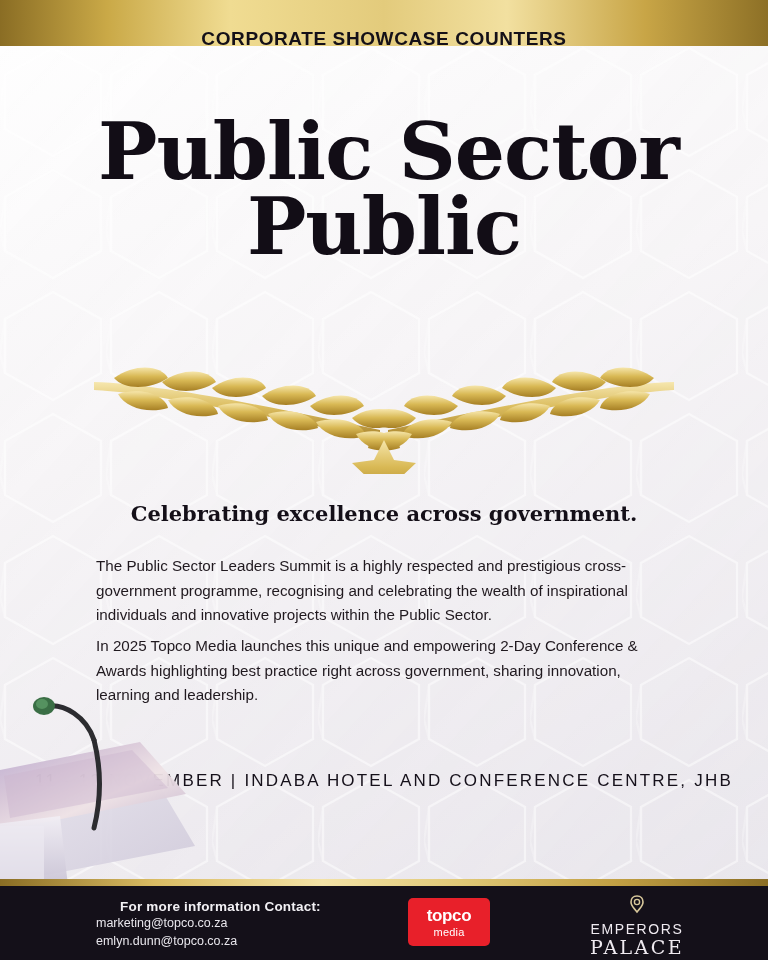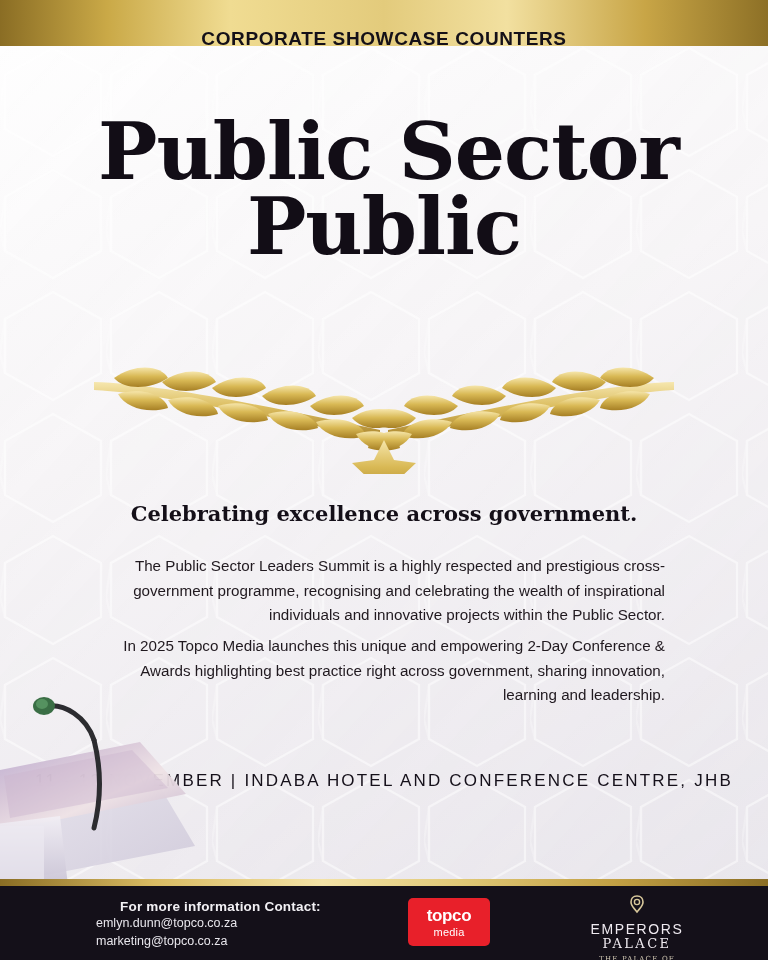--- a/index.html
+++ b/index.html
@@ -101,23 +101,23 @@
     width: 768px;
     text-align: center;
     font-family: "DejaVu Serif", "Liberation Serif", serif;
     font-weight: bold;
     font-size: 21px;
     color: #140f18;
   }
 
   .para {
     position: absolute;
-    left: 89px;
+    left: 96px;
     width: 576px;
-    text-align: right;
+    text-align: left;
     font-size: 15.2px;
     line-height: 1.62;
     color: #20191f;
   }
   .para1 { top: 508px; }
   .para2 { top: 588px; }
 
   .event-info {
     position: absolute;
     top: 722px;
@@ -206,21 +206,21 @@
     color: #efeaf0;
   }
   .emperors-name {
     font-family: Liberation Sans, sans-serif;
     font-size: 14px;
     letter-spacing: 1.6px;
     line-height: 1.1;
   }
   .emperors-sub {
     font-family: "DejaVu Serif", "Liberation Serif", serif;
-    font-size: 13px;
+    font-size: 19px;
     letter-spacing: 2.4px;
     line-height: 1.15;
   }
   .emperors-tag {
     font-family: "DejaVu Serif", "Liberation Serif", serif;
     font-size: 7px;
     letter-spacing: 1.2px;
     margin-top: 3px;
     color: #cfc6b2;
   }
@@ -341,22 +341,22 @@
     <path d="M104 64 C96 40 74 28 58 30" fill="none" stroke="#2c2c30" stroke-width="5" stroke-linecap="round"></path>
     <path d="M104 64 C110 88 112 120 104 152" fill="none" stroke="#2c2c30" stroke-width="5" stroke-linecap="round"></path>
     <ellipse cx="54" cy="30" rx="11" ry="9" fill="#3a6e45"></ellipse>
     <ellipse cx="52" cy="28" rx="6" ry="5" fill="#5d9b66" opacity="0.8"></ellipse>
   </svg>
 
   <div class="footer-gold-line"></div>
   <div class="footer">
     <div class="contact">
       <div class="contact-title">For more information Contact:</div>
+      <div class="contact-line">marketing@topco.co.za</div>
       <div class="contact-line">emlyn.dunn@topco.co.za</div>
-      <div class="contact-line">marketing@topco.co.za</div>
     </div>
 
     <div class="topco-logo">
       <span class="topco-word">topco</span>
       <span class="topco-sub">media</span>
     </div>
 
     <div class="emperors">
       <svg width="34" height="24" viewBox="0 0 34 24">
         <path d="M17 2 C21 2 23 5 23 8 C23 12 20 14 17 18 C14 14 11 12 11 8 C11 5 13 2 17 2 Z" fill="none" stroke="#d8c89b" stroke-width="1.6"></path>

